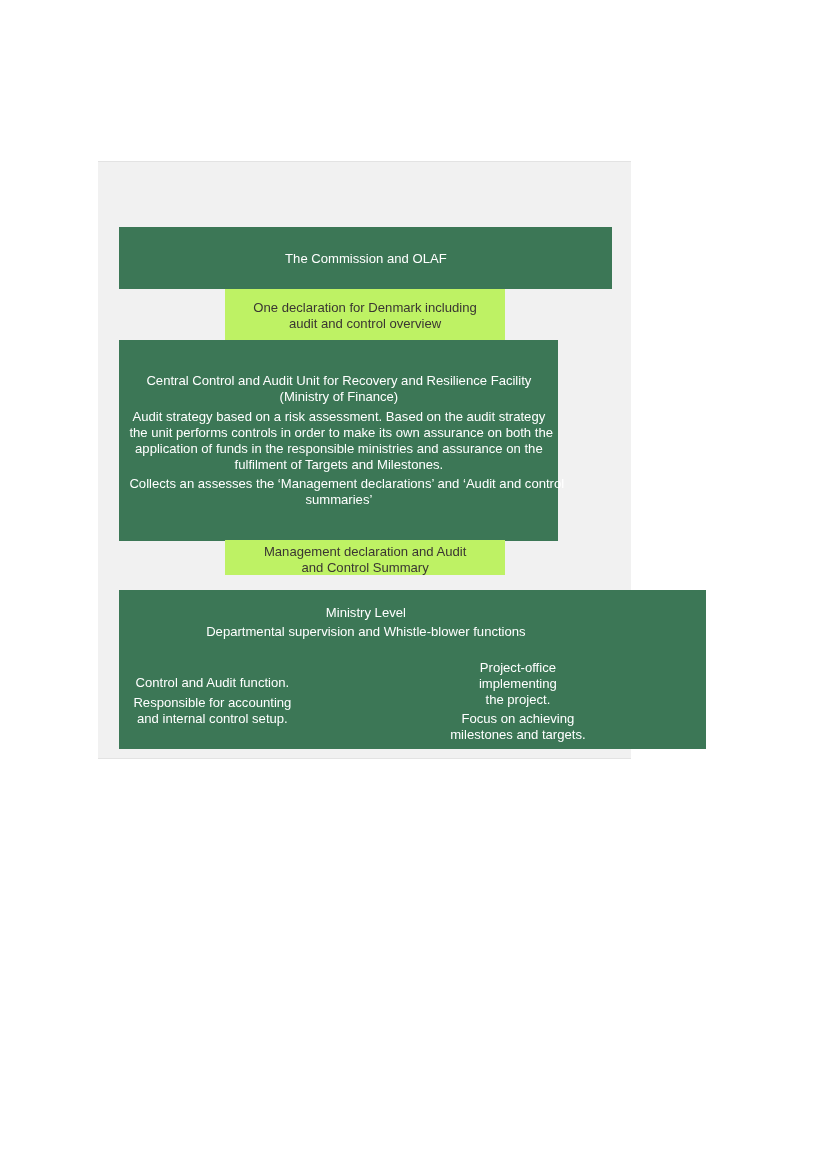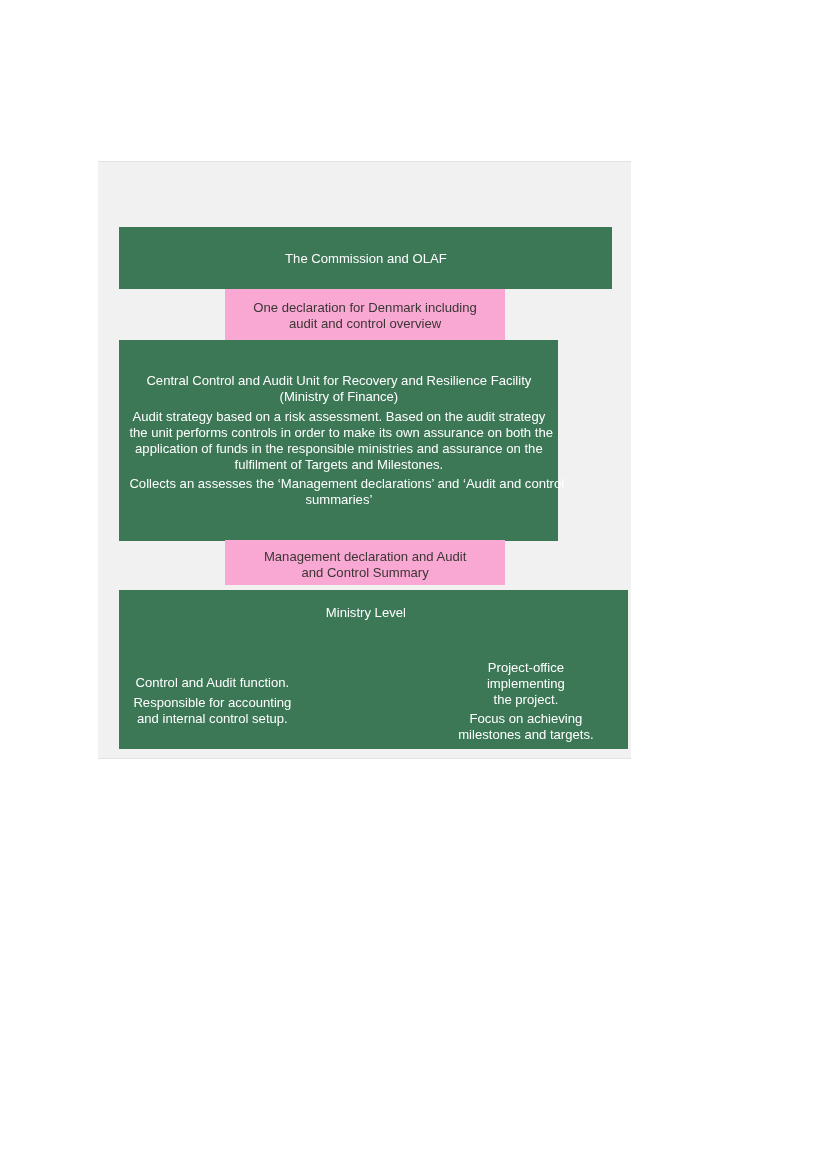--- a/index.html
+++ b/index.html
@@ -34,21 +34,21 @@
   }
   .box {
     position: absolute;
     box-sizing: border-box;
   }
   .green {
     background: #3c7756;
     color: #ffffff;
   }
   .grey {
-    background: #f9a8d4;
+    background: #bef264;
     color: #3a3632;
   }
   .txt {
     text-align: center;
     font-size: 13.1px;
     line-height: 16px;
   }
   p { margin: 0; will-change: opacity; }
   p + p { margin-top: 3.8px; }
 
@@ -66,42 +66,42 @@
   }
   
   .b-central {
     left: 21.4px; top: 177.6px; width: 439px; height: 201.2px;
     padding: 1px 10px 0; white-space: nowrap;
     display: flex; flex-direction: column; align-items: center; justify-content: center;
   }
   .b-central p { width: 100%; }
   
   .b-decl2 {
-    left: 127px; top: 378px; width: 280.2px; height: 45px;
+    left: 127px; top: 378px; width: 280.2px; height: 35px;
     padding-top: 4.4px;
     display: flex; flex-direction: column; align-items: center; justify-content: center;
   }
   
   .b-ministry {
-    left: 21.4px; top: 427.5px; width: 509px; height: 159.2px;
+    left: 21.4px; top: 427.5px; width: 587px; height: 159.2px;
   }
   .ministry-head {
     position: absolute; left: 0; top: 15px; width: 493px;
   }
   
   .ministry-mid {
     left: 185.8px; top: 62.4px; width: 118px; height: 96.8px;
     display: flex; flex-direction: column; align-items: center; justify-content: center;
   }
   .ministry-col {
     position: absolute; top: 62px; height: 97px;
     display: flex; flex-direction: column; justify-content: center;
   }
   .ministry-left { left: 0; width: 186px; padding: 2px 0 0; box-sizing: border-box; }
-  .ministry-right { left: 312px; width: 189px; padding: 3px 22px 0; box-sizing: border-box; }
+  .ministry-right { left: 304px; width: 189px; padding: 3px 22px 0; box-sizing: border-box; }
 </style>
 </head>
 <body>
 
 <div class="page">
   <div class="panel">
 
     <div class="box green txt b-commission">
       <p>The Commission and OLAF</p>
     </div>
@@ -116,20 +116,21 @@
       <p>Collects an assesses the ‘Management declarations’ and ‘Audit and control<br>summaries’</p>
     </div>
 
     <div class="box grey txt b-decl2">
       <p>Management declaration and Audit<br>and Control Summary</p>
     </div>
 
     <div class="box green b-ministry">
       <div class="txt ministry-head">
         <p>Ministry Level</p>
+        <p>Departmental supervision and Whistle-blower functions</p>
       </div>
       <div class="txt ministry-col ministry-left">
         <p>Control and Audit function.</p>
         <p>Responsible for accounting<br>and internal control setup.</p>
       </div>
       <div class="txt ministry-col ministry-right">
         <p>Project-office implementing<br>the project.</p>
         <p>Focus on achieving<br>milestones and targets.</p>
       </div>
     </div>

